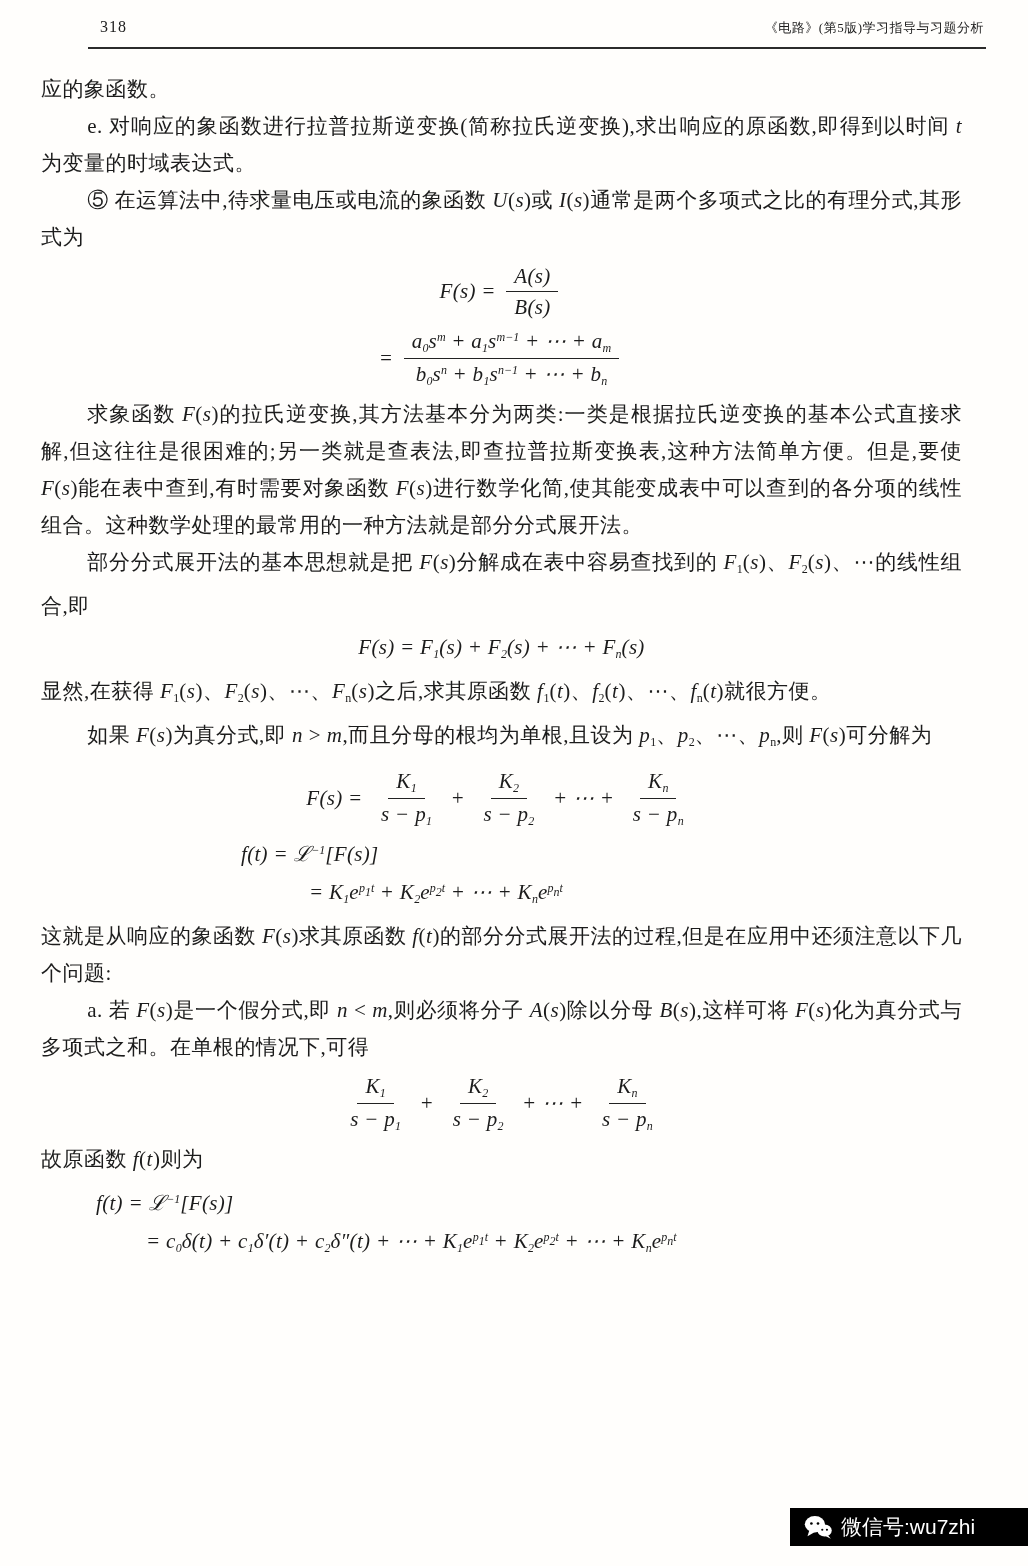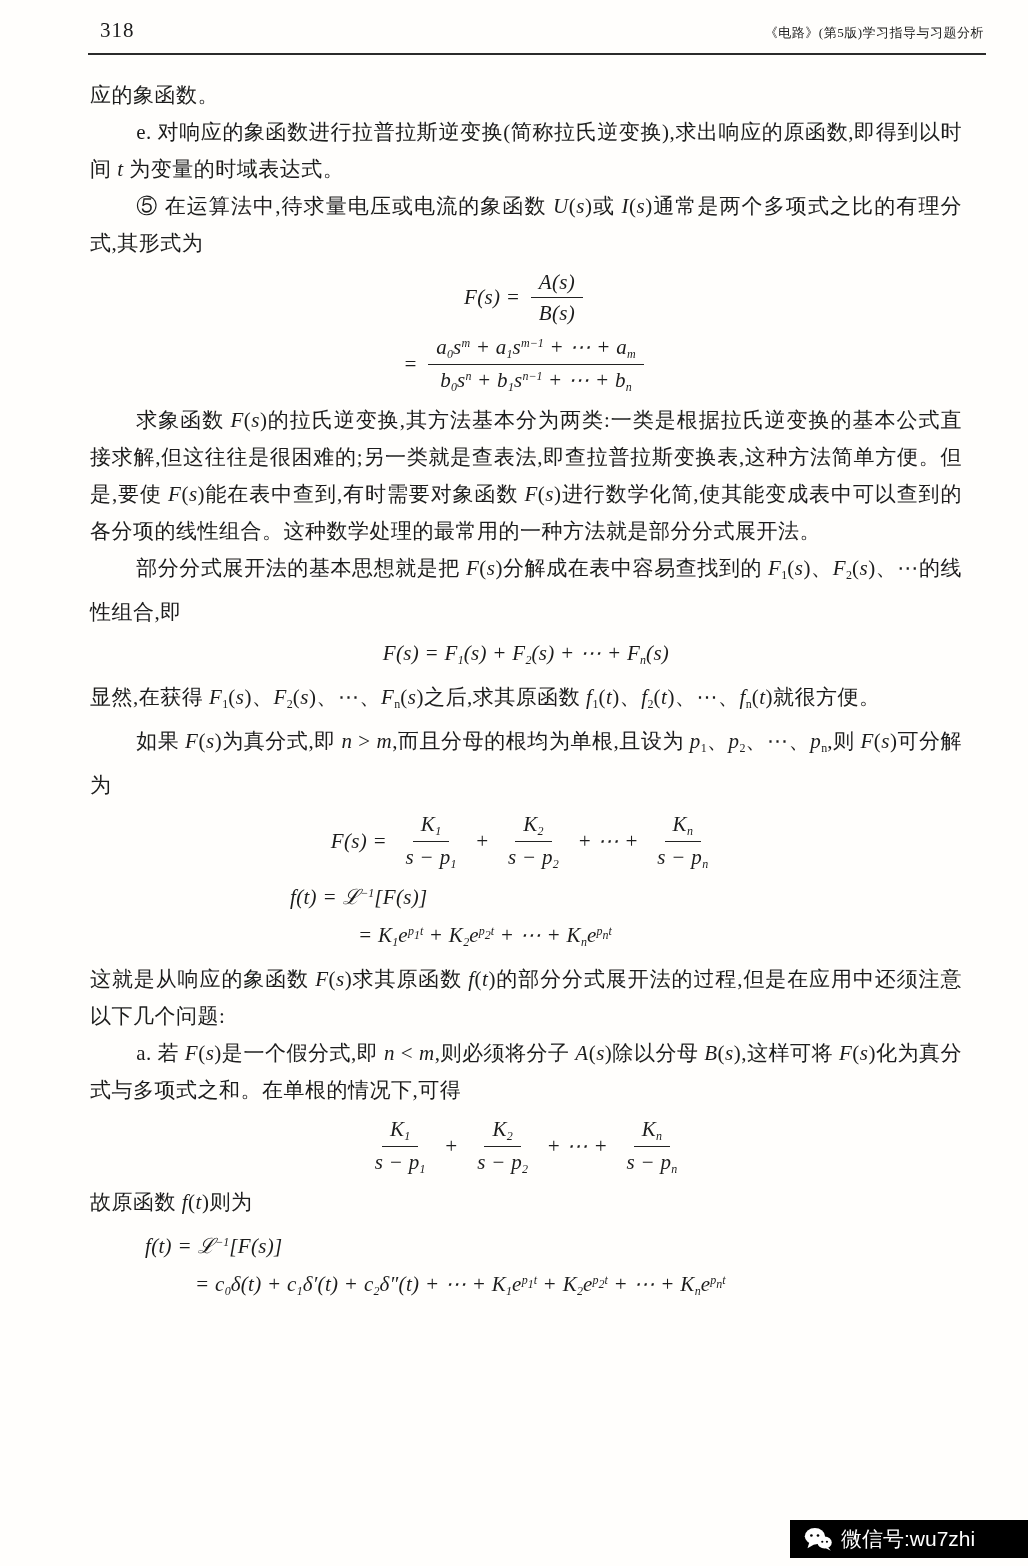--- a/index.html
+++ b/index.html
@@ -11,24 +11,24 @@
     color:#1c1c1c;
     font-family:"Liberation Serif","DejaVu Serif",serif;
     overflow:hidden;
     box-sizing:border-box;
   }
   header{
     display:flex;justify-content:space-between;align-items:baseline;
     padding:18px 44px 0 100px;
     font-size:20px;
   }
-  .page-num{font-size:21px;letter-spacing:1px;}
+  .page-num{font-size:16px;letter-spacing:1px;}
   .head-title{font-size:13px;letter-spacing:0.5px;}
   .rule{border-top:2px solid #2b2b2b;margin:10px 42px 0 88px;}
-  main{padding:22px 66px 0 90px;}
+  main{padding:22px 66px 0 41px;}
   .para{
     margin:0;
     font-size:21px;
     line-height:37px;
     text-align:justify;
     letter-spacing:0.5px;
   }
   .para.indent{text-indent:2.2em;}
   .para i{font-family:"Liberation Serif","DejaVu Serif",serif;}
   .formula{
@@ -45,21 +45,21 @@
   .frac{
     display:inline-flex;flex-direction:column;align-items:center;
     vertical-align:middle;margin:0 5px;line-height:1.25;
   }
   .frac .num{padding:0 8px 2px 8px;border-bottom:1.5px solid #222;white-space:pre;}
   .frac .den{padding:2px 8px 0 8px;white-space:pre;}
   sub,sup{font-size:12px;letter-spacing:0;}
   sub{vertical-align:-4px;}
   sup{vertical-align:7px;}
   .footer-bar{
-    position:absolute;right:0;bottom:8px;
+    position:absolute;right:0;bottom:20px;
     height:38px;min-width:238px;
     background:#000;color:#fff;
     display:flex;align-items:center;gap:9px;
     padding:0 16px 0 14px;box-sizing:border-box;
     font-family:"Liberation Sans","DejaVu Sans",sans-serif;
     font-size:21px;
   }
   .wicon{display:block;}
 </style>
 </head>

